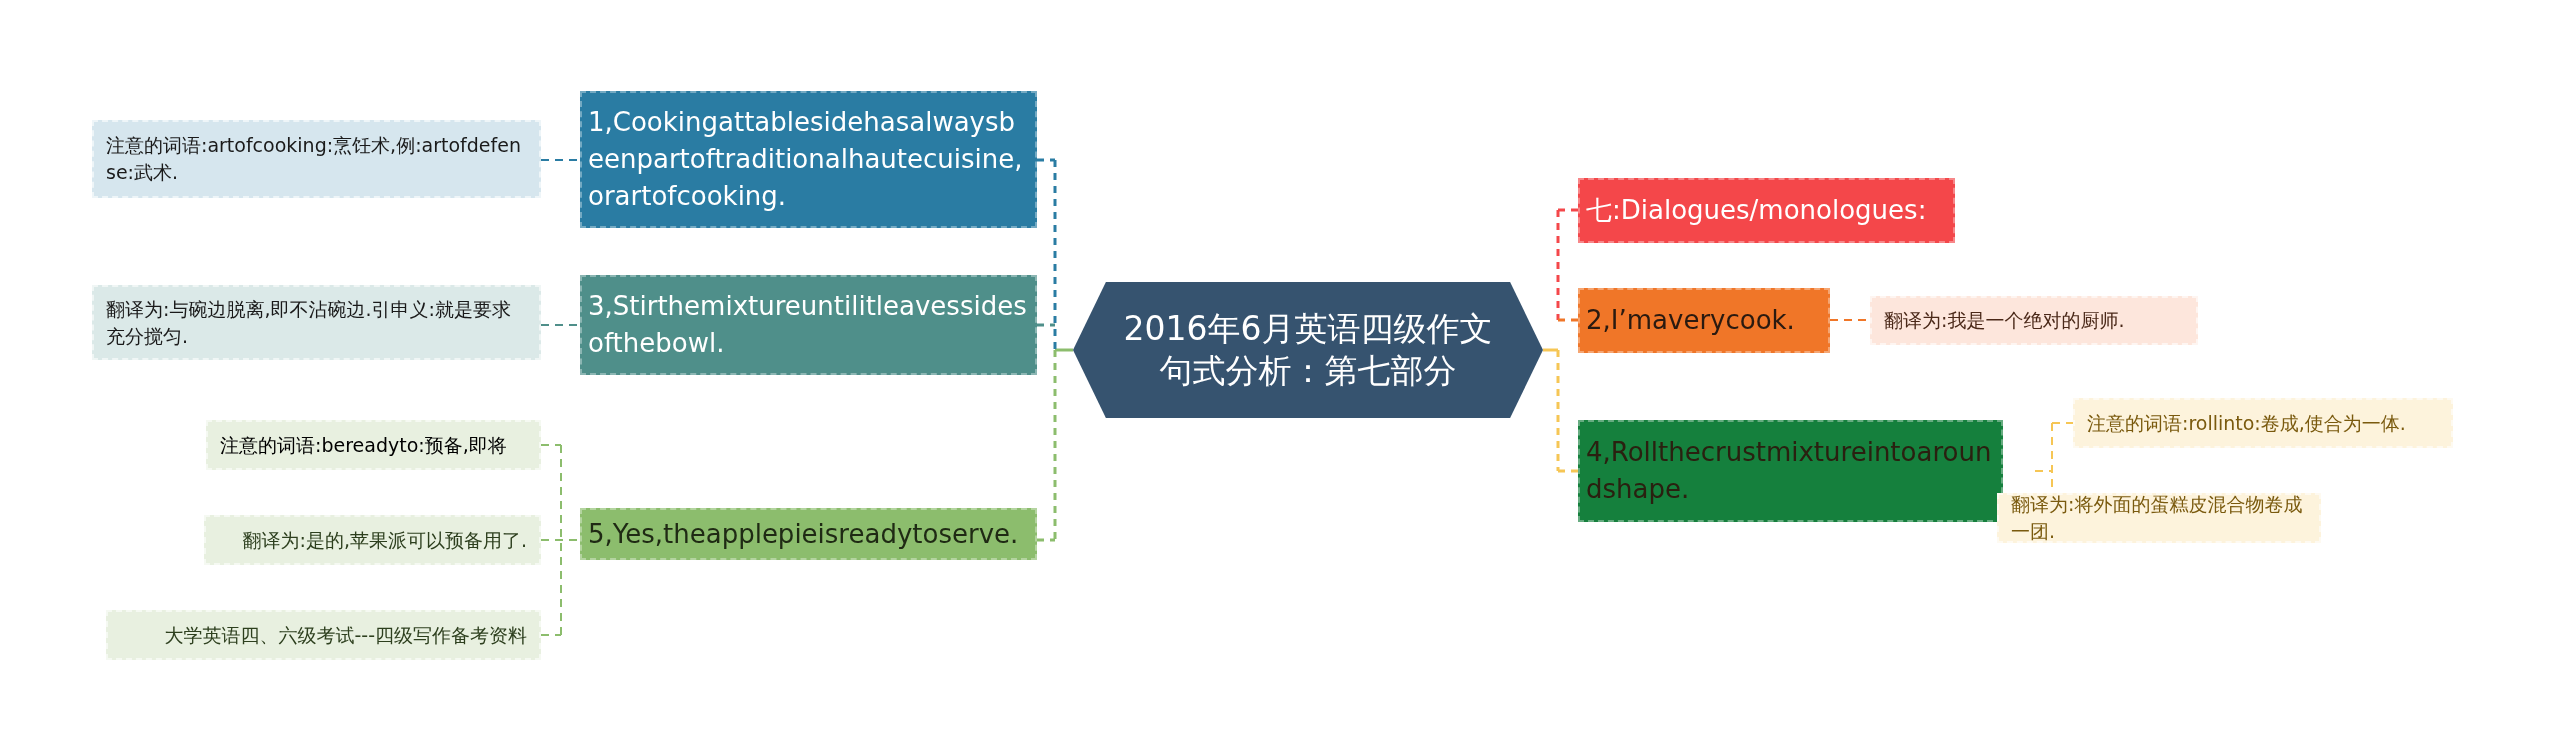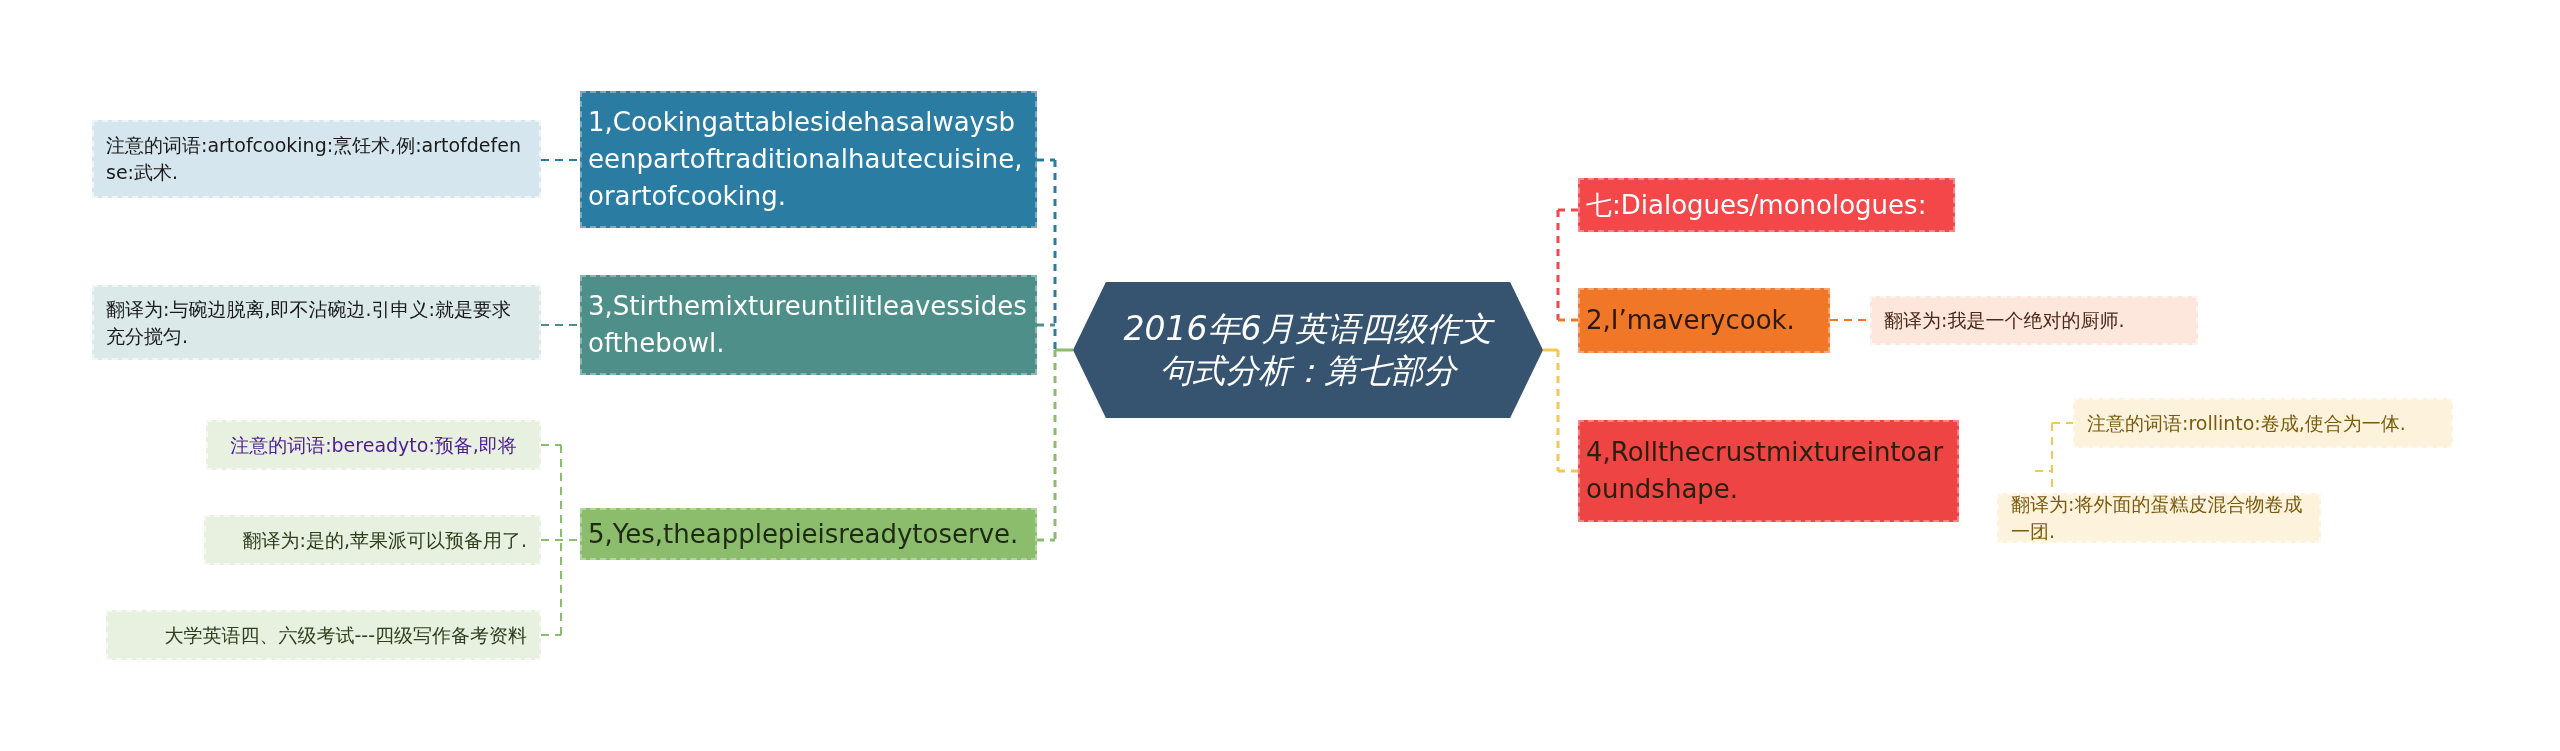--- a/index.html
+++ b/index.html
@@ -4,21 +4,21 @@
 <style>
   html, body { margin: 0; padding: 0; background: #ffffff; }
   body { width: 2560px; height: 751px; position: relative; overflow: hidden;
          font-family: "DejaVu Sans", "Liberation Sans", sans-serif; }
   .node { position: absolute; box-sizing: border-box; display: flex; align-items: center; }
   .main { border: 2px dashed rgba(255,255,255,0.35); padding: 0 6px; font-size: 26px; line-height: 37px; word-break: break-all; }
   .leaf { border: 2px dashed rgba(255,255,255,0.6); padding: 0 12px; font-size: 19px; line-height: 27px; word-break: break-all; }
   .center { position: absolute; left: 1073px; top: 282px; width: 470px; height: 136px;
             background: #36536f; clip-path: polygon(7% 0, 93% 0, 100% 50%, 93% 100%, 7% 100%, 0 50%);
             display: flex; align-items: center; justify-content: center; text-align: center;
-            color: #ffffff; font-size: 33px; line-height: 42px; font-style: italic; }
+            color: #ffffff; font-size: 33px; line-height: 42px; }
   .center span { display: block; width: 390px; }
   svg.lines { position: absolute; left: 0; top: 0; }
 </style>
 </head>
 <body>
 
 <svg class="lines" width="2560" height="751">
 
   <line x1="1055" y1="350" x2="1073" y2="350" stroke="#8cbd6d" stroke-width="3"></line>
 
@@ -64,37 +64,37 @@
 <div class="node main" style="left:580px; top:508px; width:457px; height:52px; background:#8cbd6d; color:#1f2a14;">
   <span>5,Yes,theapplepieisreadytoserve.</span>
 </div>
 
 <div class="node leaf" style="left:92px; top:120px; width:449px; height:78px; background:#d6e6ee; color:#1a1a1a;">
   <span>注意的词语:artofcooking:烹饪术,例:artofdefense:武术.</span>
 </div>
 <div class="node leaf" style="left:92px; top:285px; width:449px; height:75px; background:#dbe9e8; color:#1a1a1a;">
   <span>翻译为:与碗边脱离,即不沾碗边.引申义:就是要求充分搅匀.</span>
 </div>
-<div class="node leaf" style="left:206px; top:420px; width:335px; height:50px; background:#e8f0e0; color:#4c1d95; justify-content:center;">
+<div class="node leaf" style="left:206px; top:420px; width:335px; height:50px; background:#e8f0e0; color:#000000; justify-content:flex-start;">
   <span>注意的词语:bereadyto:预备,即将</span>
 </div>
 <div class="node leaf" style="left:204px; top:515px; width:337px; height:50px; background:#e8f0e0; color:#2d3f1e; justify-content:flex-end;">
   <span>翻译为:是的,苹果派可以预备用了.</span>
 </div>
 <div class="node leaf" style="left:106px; top:610px; width:435px; height:50px; background:#e8f0e0; color:#2d3f1e; justify-content:flex-end;">
   <span>大学英语四、六级考试---四级写作备考资料</span>
 </div>
 
-<div class="node main" style="left:1578px; top:178px; width:377px; height:54px; background:#f4474a; color:#ffffff;">
+<div class="node main" style="left:1578px; top:178px; width:377px; height:65px; background:#f4474a; color:#ffffff;">
   <span>七:Dialogues/monologues:</span>
 </div>
 <div class="node main" style="left:1578px; top:288px; width:252px; height:65px; background:#f07628; color:#2a1a10;">
   <span>2,I’maverycook.</span>
 </div>
-<div class="node main" style="left:1578px; top:420px; width:381px; height:102px; background:#ef4444; color:#2a2010;">
+<div class="node main" style="left:1578px; top:420px; width:425px; height:102px; background:#15803d; color:#2a2010;">
   <span>4,Rollthecrustmixtureintoaroundshape.</span>
 </div>
 
 <div class="node leaf" style="left:1870px; top:296px; width:328px; height:49px; background:#fde6dc; color:#4a2818;">
   <span>翻译为:我是一个绝对的厨师.</span>
 </div>
 <div class="node leaf" style="left:2073px; top:398px; width:380px; height:50px; background:#fdf3dc; color:#7a5a0e;">
   <span>注意的词语:rollinto:卷成,使合为一体.</span>
 </div>
 <div class="node leaf" style="left:1997px; top:493px; width:324px; height:50px; background:#fdf3dc; color:#7a5a0e;">

